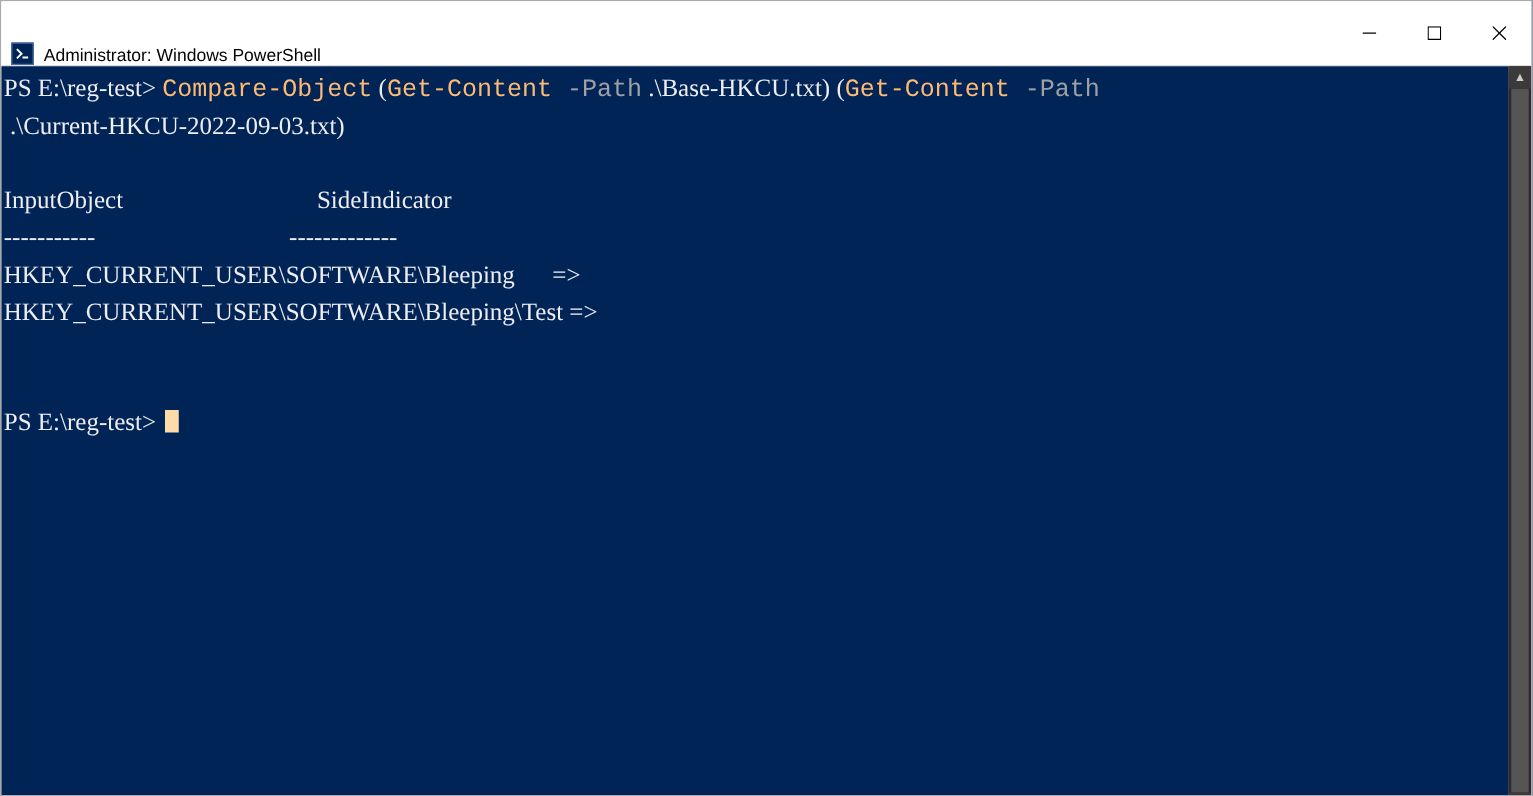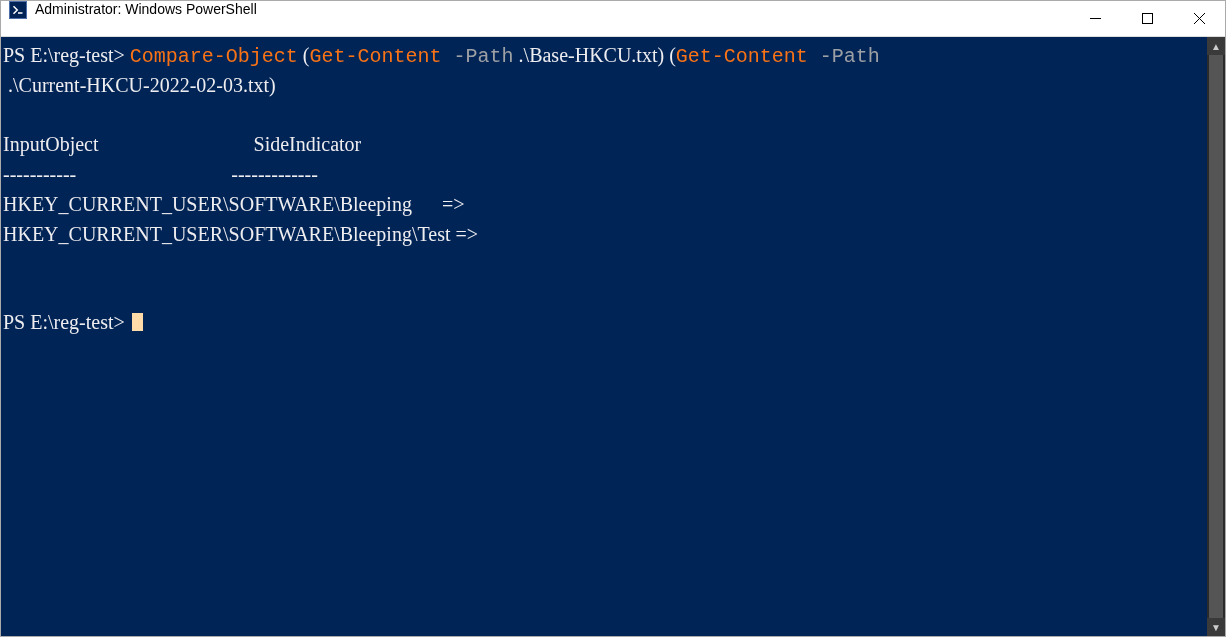--- a/index.html
+++ b/index.html
@@ -9,24 +9,24 @@
     }
     body {
       width: 1226px;
       height: 637px;
       background: #fff;
       font-family: "Segoe UI", Tahoma, sans-serif;
       overflow: hidden;
       border: 1px solid #aaa;
     }
     .titlebar {
-      height: 36px;
+      height: 52px;
       background: #ffffff;
       display: flex;
-      align-items: flex-start;
+      align-items: flex-end;
       padding-left: 8px;
       border-bottom: 1px solid #ddd;
     }
     .titlebar .app-icon {
       width: 18px;
       height: 18px;
       background: #012456;
       display: flex;
       align-items: center;
       justify-content: center;
@@ -98,21 +98,21 @@
       position: relative;
     }
     .scroll-thumb {
       position: absolute;
       top: 0;
       left: 2px;
       right: 2px;
       height: 100%;
       background: #555;
     }
-    .cmd-yellow { color: #f97316; }
+    .cmd-yellow { color: #fdba74; }
     .cmd-gray { color: #9da0a4; }
     .cmd-white { color: #eeedf0; font-family: Liberation Serif, serif; }
     .cursor-block {
       display: inline-block;
       width: 11px;
       height: 18px;
       background: #fedba9;
       vertical-align: middle;
       margin-left: 2px;
       margin-top: -4px;
@@ -144,21 +144,21 @@
       <svg viewBox="0 0 11 11">
           <line x1="0" y1="0" x2="11" y2="11" stroke="#000" stroke-width="1"></line>
           <line x1="11" y1="0" x2="0" y2="11" stroke="#000" stroke-width="1"></line>
         </svg>
     </div>
   </div>
 </div>
 
 <div class="terminal-wrap">
   <div class="terminal"><span class="cmd-white">PS E:\reg-test&gt; </span><span class="cmd-yellow">Compare-Object</span><span class="cmd-white"> (</span><span class="cmd-yellow">Get-Content</span><span> </span><span class="cmd-gray">-Path</span><span class="cmd-white"> .\Base-HKCU.txt</span><span class="cmd-white">) (</span><span class="cmd-yellow">Get-Content</span><span> </span><span class="cmd-gray">-Path</span>
-<span class="cmd-white"> .\Current-HKCU-2022-02-03.txt</span><span class="cmd-white">)</span>
+<span class="cmd-white"> .\Current-HKCU-2022-09-03.txt</span><span class="cmd-white">)</span>
 <span></span>
 <span class="cmd-white">InputObject                               SideIndicator</span>
 <span class="cmd-white">-----------                               -------------</span>
 <span class="cmd-white">HKEY_CURRENT_USER\SOFTWARE\Bleeping      =&gt;</span>
 <span class="cmd-white">HKEY_CURRENT_USER\SOFTWARE\Bleeping\Test =&gt;</span>
 <span></span>
 <span></span>
 <span class="cmd-white">PS E:\reg-test&gt; </span><span class="cursor-block"></span></div>
   <div class="scrollbar">
     <div class="scroll-arrow">▲</div>

